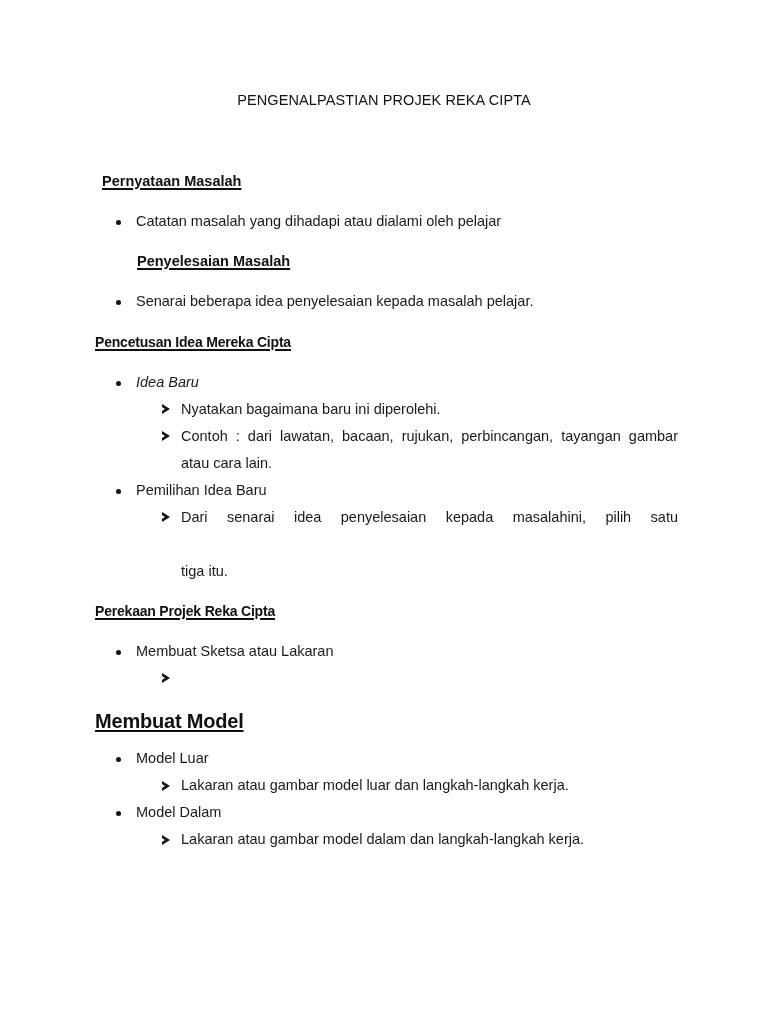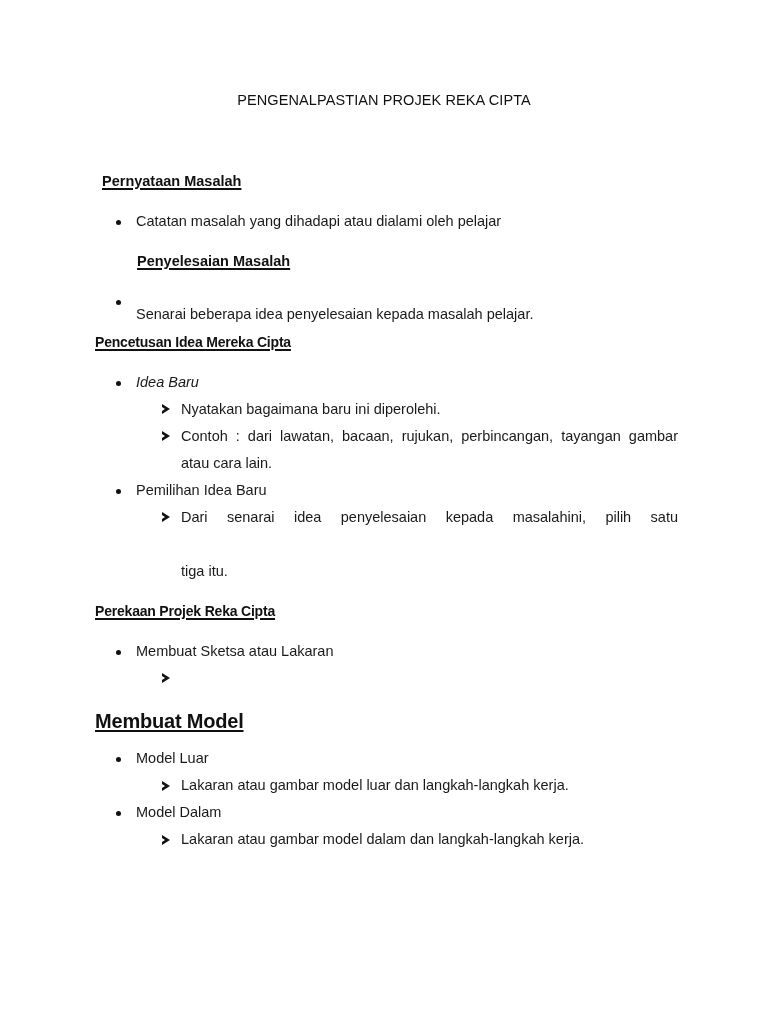--- a/index.html
+++ b/index.html
@@ -91,21 +91,21 @@
 <div class="page">
 
   <div class="title">PENGENALPASTIAN PROJEK REKA CIPTA</div>
 
   <div class="heading" style="left:89px; top:173px;margin-left:13px;">Pernyataan Masalah</div>
   <span class="bullet-dot" style="left:116px; top:220px;"></span>
   <div class="bullet-line" style="left:136px; top:213px;">Catatan masalah yang dihadapi atau dialami oleh pelajar</div>
 
   <div class="heading" style="left:89px; top:253px;margin-left:48px;">Penyelesaian Masalah</div>
   <span class="bullet-dot" style="left:116px; top:300px;"></span>
-  <div class="bullet-line" style="left:136px; top:293px;margin-top:13px;">Senarai beberapa idea penyelesaian kepada masalah pelajar.</div>
+  <div class="bullet-line" style="left:136px; top:293px;">Senarai beberapa idea penyelesaian kepada masalah pelajar.</div>
 
   <div class="heading" style="left:95px; top:334px; font-size:14px; letter-spacing:-0.2px;">Pencetusan Idea Mereka Cipta</div>
 
   <span class="bullet-dot" style="left:116px; top:381px;"></span>
   <div class="bullet-line" style="left:136px; top:374px;font-style:italic;">Idea Baru</div>
 
   <span class="arrow" style="left:162px; top:404px;"></span>
   <div class="plain-line" style="top:401px;">Nyatakan bagaimana baru ini diperolehi.</div>
 
   <span class="arrow" style="left:162px; top:431px;"></span>

